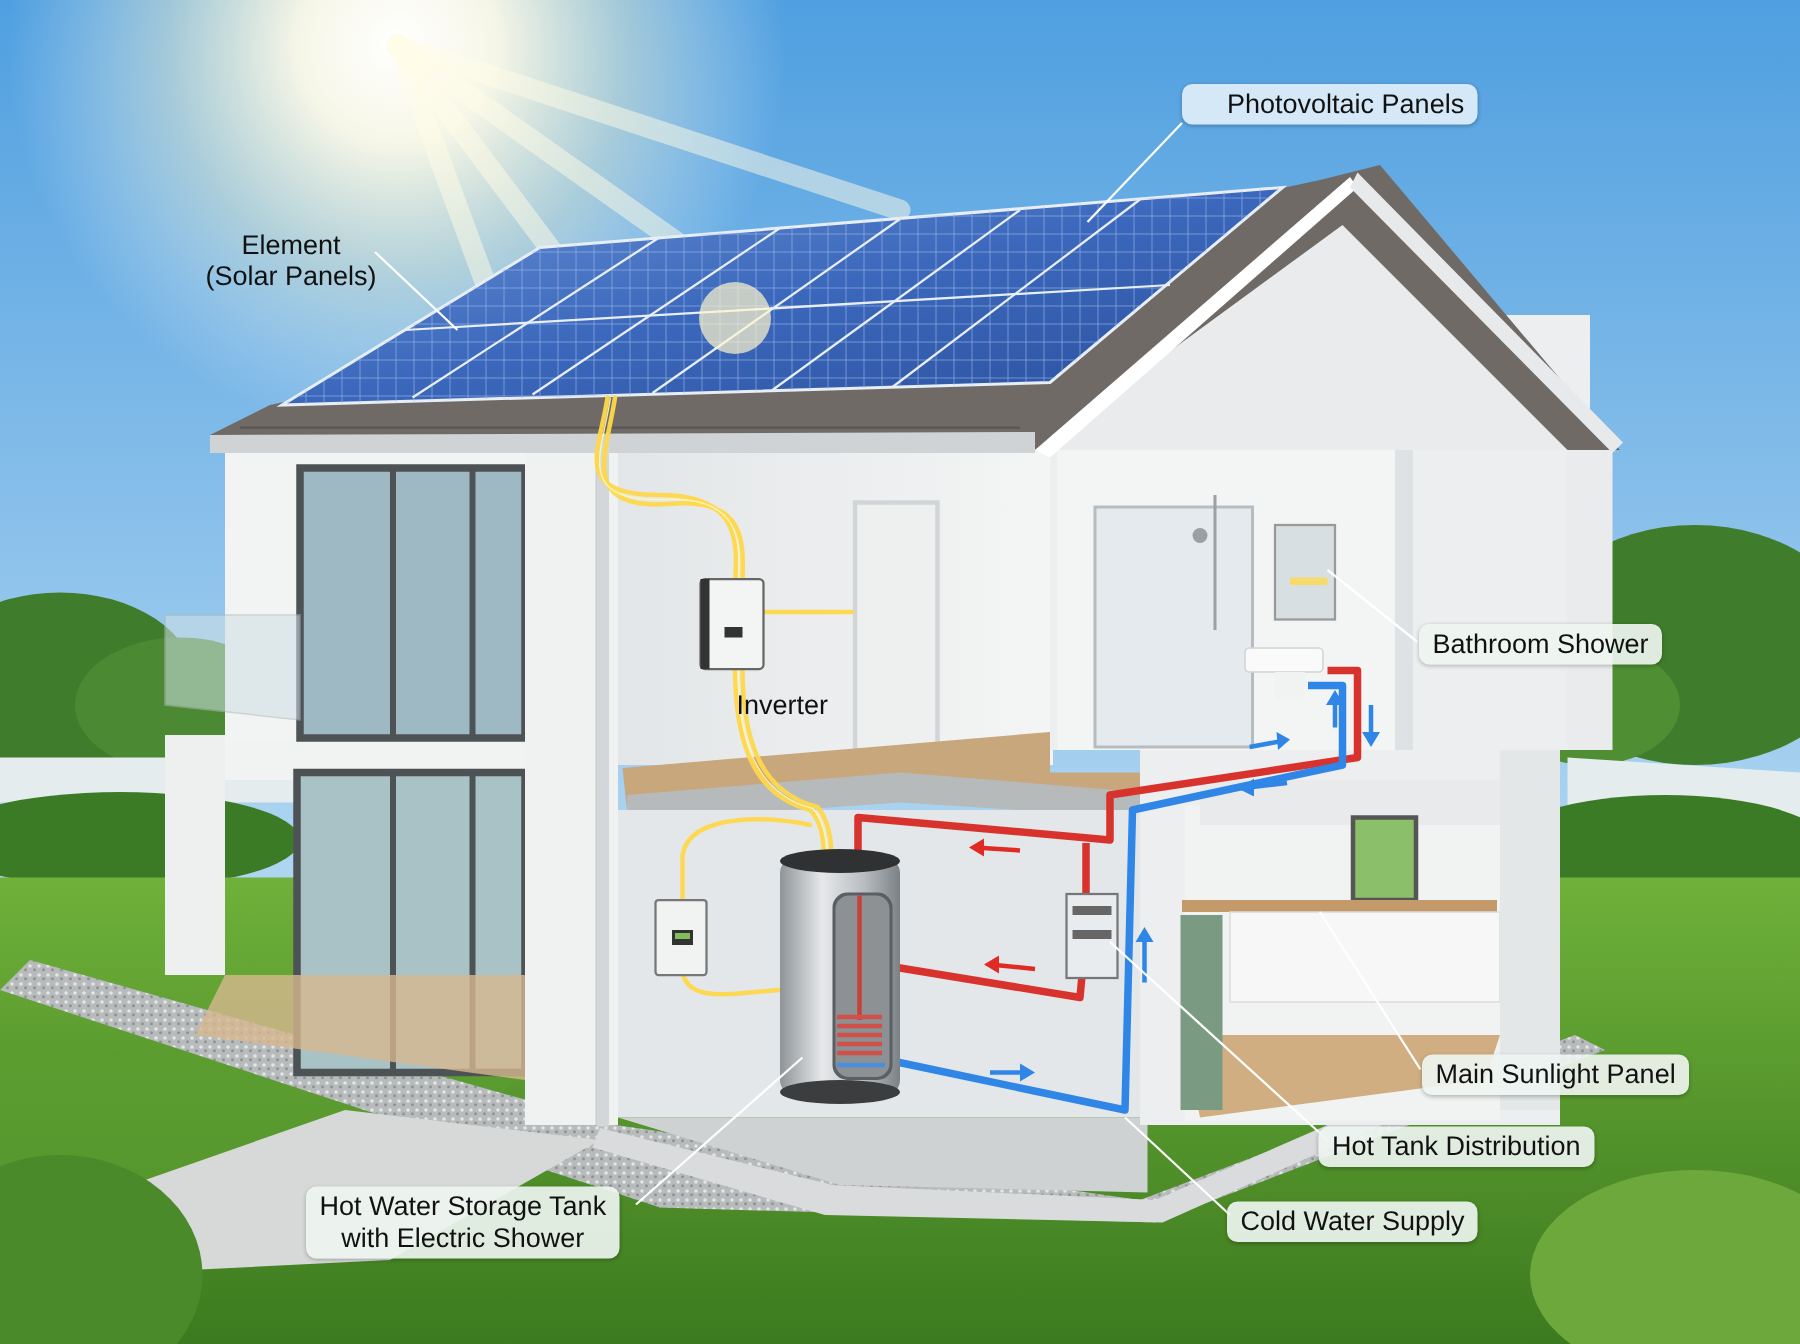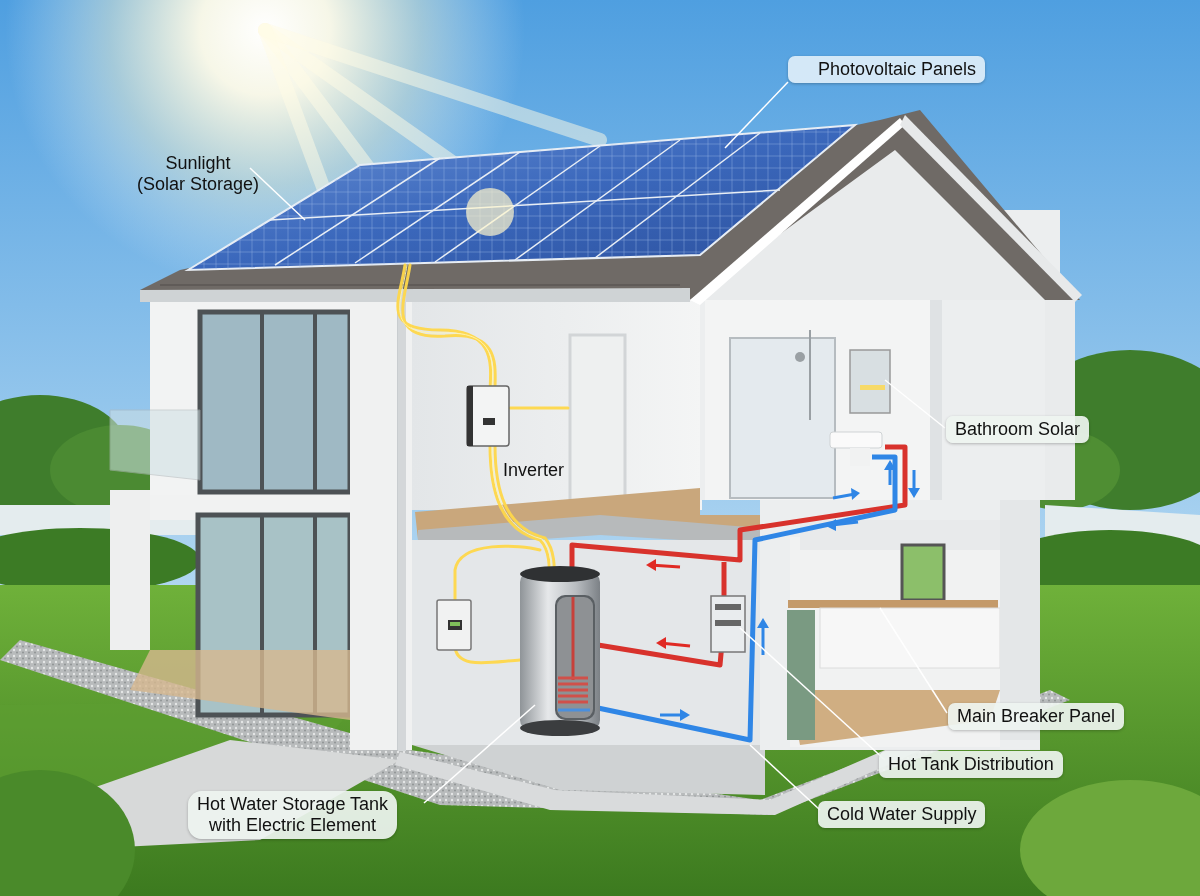--- a/index.html
+++ b/index.html
@@ -249,30 +249,30 @@
     <line x1="947" y1="713" x2="880" y2="608"></line>
     <line x1="885" y1="760" x2="740" y2="628"></line>
     <line x1="820" y1="810" x2="750" y2="745"></line>
     <line x1="424" y1="803" x2="535" y2="705"></line>
   </g>
 </svg>
 
 <div class="callout sky" style="left:788px;top:56px;">Photovoltaic Panels</div>
 
 <div class="callout plain" style="left:128px;top:150px;">
-  <div>Sunlight</div>
-  <div>(Solar Storage)</div>
+  <div>Element</div>
+  <div>(Solar Panels)</div>
 </div>
 
-<div class="callout plain" style="left:491px;top:460px;padding:0;margin-left:12px;">Inverter</div>
-
-<div class="callout" style="left:946px;top:416px;">Bathroom Solar</div>
-
-<div class="callout" style="left:948px;top:703px;">Main Breaker Panel</div>
+<div class="callout plain" style="left:491px;top:460px;padding:0;">Inverter</div>
+
+<div class="callout" style="left:946px;top:416px;">Bathroom Shower</div>
+
+<div class="callout" style="left:948px;top:703px;">Main Sunlight Panel</div>
 
 <div class="callout" style="left:879px;top:751px;">Hot Tank Distribution</div>
 
 <div class="callout" style="left:818px;top:801px;text-align:right;">Cold Water Supply</div>
 
-<div class="callout two" style="left:188px;top:791px;border-radius:14px;">
+<div class="callout two" style="left:204px;top:791px;">
   <div>Hot Water Storage Tank</div>
-  <div>with Electric Element</div>
+  <div>with Electric Shower</div>
 </div>
 
 </body></html>

